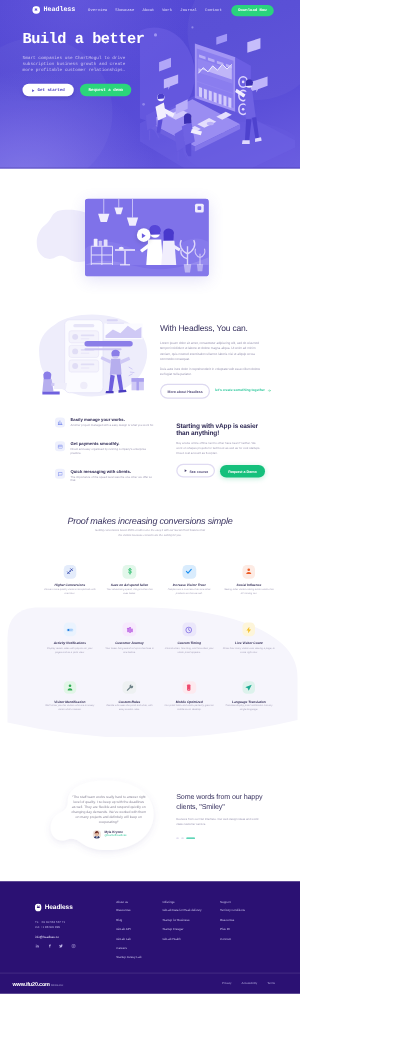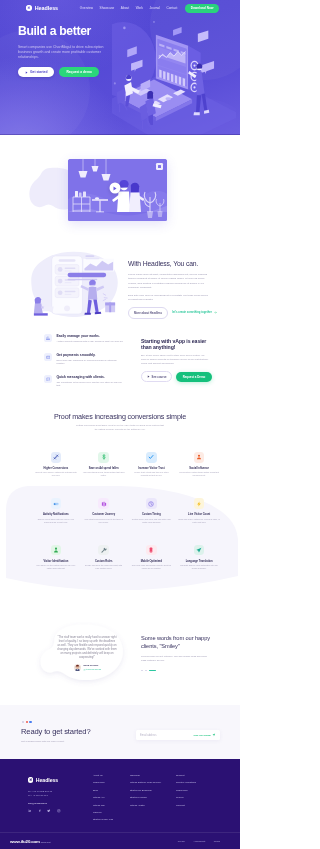--- a/index.html
+++ b/index.html
@@ -1,21 +1,21 @@
 <!DOCTYPE html>
 <html><head>
 <meta charset="utf-8">
 <style>
 *{margin:0;padding:0;box-sizing:border-box;}
 html,body{width:240px;height:849px;overflow:hidden;background:#fff;}
 body{font-family:"Liberation Sans",sans-serif;-webkit-font-smoothing:antialiased;color:#2b2350;}
 .page{position:relative;width:240px;height:849px;overflow:hidden;}
 
 
-.hero{position:relative;height:135px;background:#5a4ad8;overflow:hidden;}
+.hero{position:relative;height:135px;background:#5a4ad8;overflow:hidden;font-family:Liberation Mono, monospace;}
 .hero-bg{position:absolute;inset:0;background:
   radial-gradient(ellipse 150px 130px at 20px 150px,rgba(140,128,238,.75) 0%,rgba(140,128,238,0) 72%),
   radial-gradient(ellipse 140px 110px at 60px 0px,rgba(120,106,232,.40) 0%,rgba(120,106,232,0) 70%),
   linear-gradient(160deg,#5247d2 0%,#5449d5 40%,#5a4ed8 70%,#6b5ee0 100%);}
 .hero-blob1{position:absolute;left:-30px;top:30px;width:120px;height:120px;border-radius:50%;background:rgba(255,255,255,.035);}
 .hero-blob2{position:absolute;right:-20px;top:-30px;width:110px;height:110px;border-radius:50%;background:rgba(255,255,255,.04);}
 .hero-line{position:absolute;left:0;right:0;bottom:0;height:1px;background:rgba(40,25,120,.35);}
 
 
 .nav{position:relative;z-index:6;height:16px;display:flex;align-items:center;padding:0 21px 0 26px;}
@@ -64,21 +64,21 @@
 .feat-t{font-size:3.4px;font-weight:700;color:#2f2a55;line-height:4.4px;}
 .feat-d{font-size:2.3px;line-height:3.4px;color:#a09cb6;margin-top:1.4px;}
 .feat-right{position:absolute;left:141px;top:8px;width:68px;}
 .feat-h2{font-size:5.2px;line-height:6.2px;font-weight:700;color:#2f2a55;letter-spacing:-.1px;}
 .feat-rp{margin-top:4px;font-size:2.35px;line-height:3.7px;color:#a09cb6;}
 .feat-btns{margin-top:5.5px;display:flex;gap:4px;align-items:center;}
 .btn-out2{border:.5px solid #e0dbf2;color:#5b5480;font-size:2.8px;font-weight:600;padding:2.6px 4.6px;border-radius:8px;display:flex;align-items:center;gap:2px;background:#fff;white-space:nowrap;}
 .btn-green2{background:#15c07c;color:#fff;font-size:2.9px;font-weight:700;padding:3px 6.5px;border-radius:8px;white-space:nowrap;box-shadow:0 1px 4px rgba(25,195,125,.3);}
 
 
-.sec-proof{position:relative;height:190px;background:#fff;overflow:hidden;}
+.sec-proof{position:relative;height:190px;background:#fff;overflow:hidden;font-style:italic;}
 .proof-bg{position:absolute;left:0;top:0;right:0;bottom:0;z-index:0;}
 
 .proof-h2{position:relative;z-index:2;text-align:center;padding-top:11.5px;font-size:7.2px;font-weight:500;color:#38325f;letter-spacing:-.15px;}
 .proof-sub{position:relative;z-index:2;text-align:center;margin-top:3.5px;font-size:2.2px;line-height:3.5px;color:#a5a1b8;}
 .grid{position:relative;z-index:2;margin-top:21px;padding:0 17px 0 32px;display:grid;grid-template-columns:repeat(4,1fr);row-gap:21px;column-gap:0px;}
 .cell{text-align:center;}
 .cell-ico{width:10.5px;height:10.5px;border-radius:3.4px;margin:0 auto;display:flex;align-items:center;justify-content:center;}
 .cell-ico svg{width:6.2px;height:6.2px;display:block;}
 .cell-t{margin-top:4.2px;font-size:2.6px;font-weight:700;color:#2f2a55;}
 .cell-d{margin-top:1.8px;font-size:2px;line-height:3px;color:#a9a5bd;padding:0 3px;}
@@ -668,38 +668,20 @@
       </h2>
       <p class="test-p">Reviews from our Net Interface. Our web design ideas and world class customer service.</p>
       <div class="test-dots">
         <span class="dot"></span>
         <span class="dot"></span>
         <span class="dot wide"></span>
       </div>
     </div>
   </section>
 
-  <section class="sec-cta">
-    <div class="cta-dots">
-      <span style="background:#cfcbe3"></span>
-      <span style="background:#ef5a4c"></span>
-      <span style="background:#4a7df0"></span>
-    </div>
-    <h2 class="cta-h2">Ready to get started?</h2>
-    <p class="cta-p">Get a guided demo with our CRM expert.</p>
-    <div class="cta-form">
-      <span class="cta-input">Email address</span>
-      <span class="cta-submit">
-        <span>GET STARTED</span>
-        <svg viewBox="0 0 24 24">
-            <path d="M3 11l18-8-8 18-2-7z" fill="#19c37d"></path>
-          </svg>
-      </span>
-    </div>
-  </section>
 
   <footer class="footer">
     <div class="f-brand">
       <span class="f-mark">
         <svg viewBox="0 0 24 24">
             <circle cx="12" cy="12" r="11" fill="#fff"></circle>
             <path d="M6.5 15.5c0-3.2 2.4-5.6 5.5-5.6s5.5 2.4 5.5 5.6z" fill="#2b1173"></path>
             <circle cx="9" cy="7.8" r="1.9" fill="#2b1173"></circle>
             <circle cx="15" cy="7.8" r="1.9" fill="#2b1173"></circle>
           </svg>

